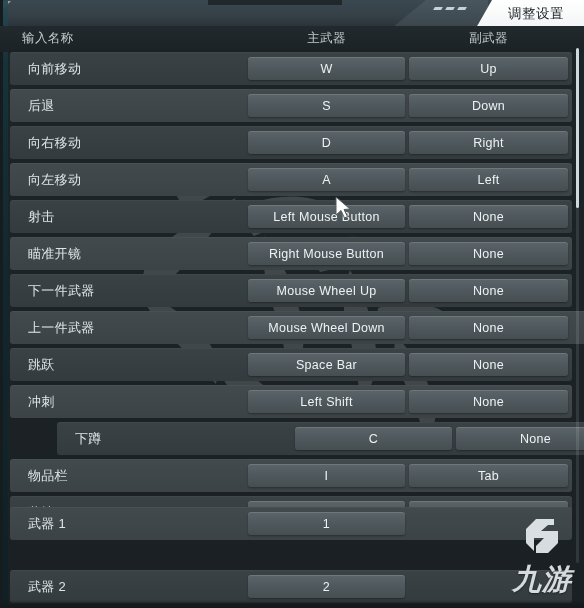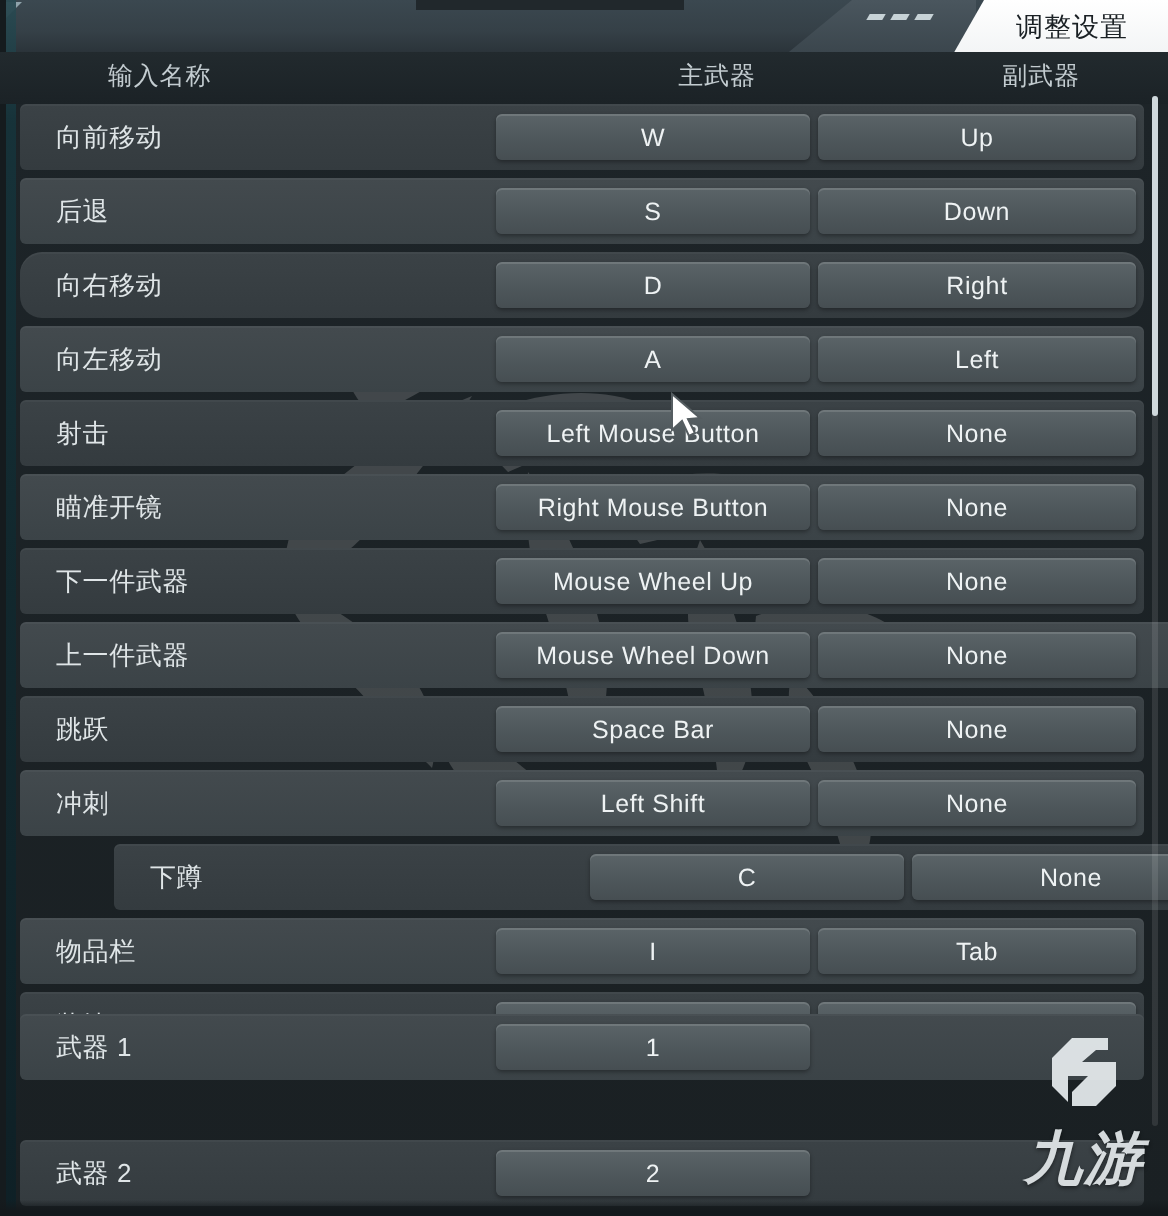--- a/index.html
+++ b/index.html
@@ -76,21 +76,21 @@
     transform: skewX(-30deg);
   }
 
   
   .col-header {
     position: absolute; left: 0; top: 26px; width: 584px; height: 26px;
     background: linear-gradient(180deg, #222a2e 0%, #1b2226 100%);
   }
   .col-header .h {
     position: absolute; top: 4px;
-    color: #c3ccd0; font-size: 12.5px; letter-spacing: .4px; margin-left: 32px;
+    color: #c3ccd0; font-size: 12.5px; letter-spacing: .4px;
   }
   .h-name { left: 22px; }
   .h-primary { left: 248px; width: 157px; text-align: center; }
   .h-secondary { left: 409px; width: 159px; text-align: center; }
 
   
   .watermark {
     position: absolute; left: 96px; top: 140px;
     width: 390px; height: 300px;
     pointer-events: none;
@@ -221,21 +221,21 @@
       <div class="row even" style="top: 0px;">
         <div class="row-label">向前移动</div>
         <div class="keybtn primary">W</div>
         <div class="keybtn secondary">Up</div>
       </div>
       <div class="row odd" style="top: 37px;">
         <div class="row-label">后退</div>
         <div class="keybtn primary">S</div>
         <div class="keybtn secondary">Down</div>
       </div>
-      <div class="row even" style="top: 74px; border-radius: 11px;">
+      <div class="row even" style="top: 74px;">
         <div class="row-label">向右移动</div>
         <div class="keybtn primary">D</div>
         <div class="keybtn secondary">Right</div>
       </div>
       <div class="row odd" style="top: 111px;">
         <div class="row-label">向左移动</div>
         <div class="keybtn primary">A</div>
         <div class="keybtn secondary">Left</div>
       </div>
       <div class="row even" style="top: 148px;">

